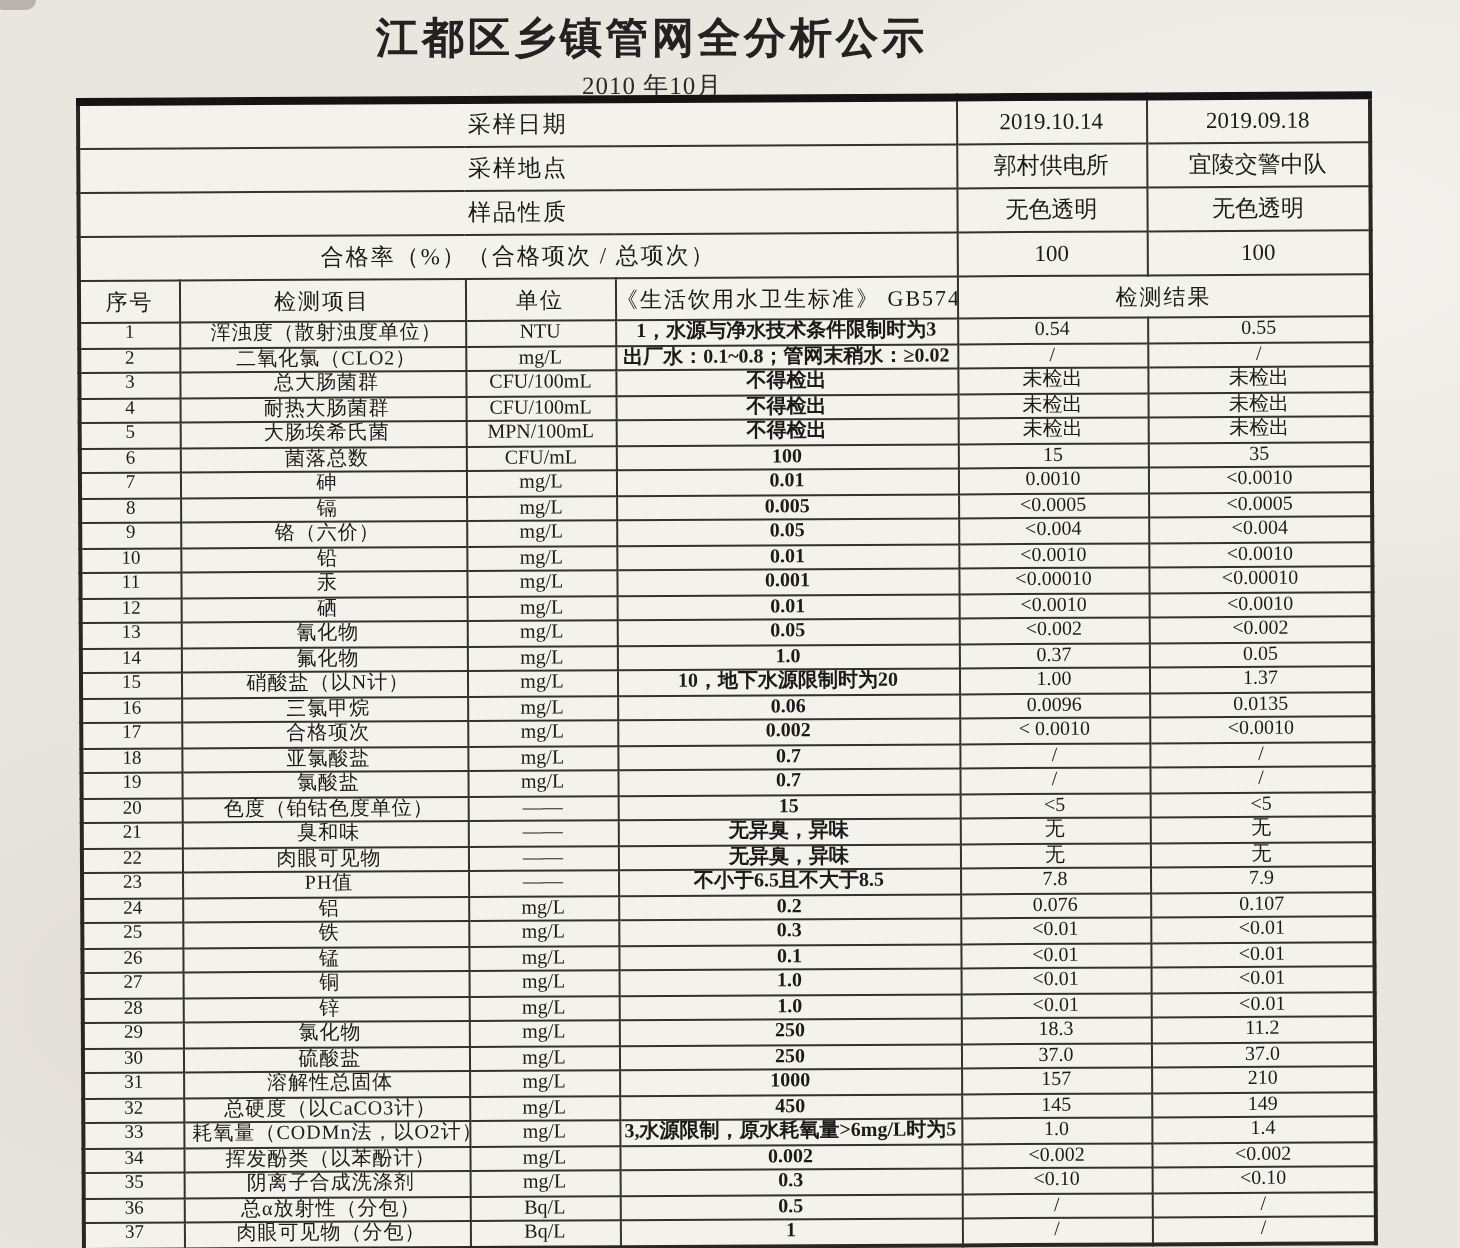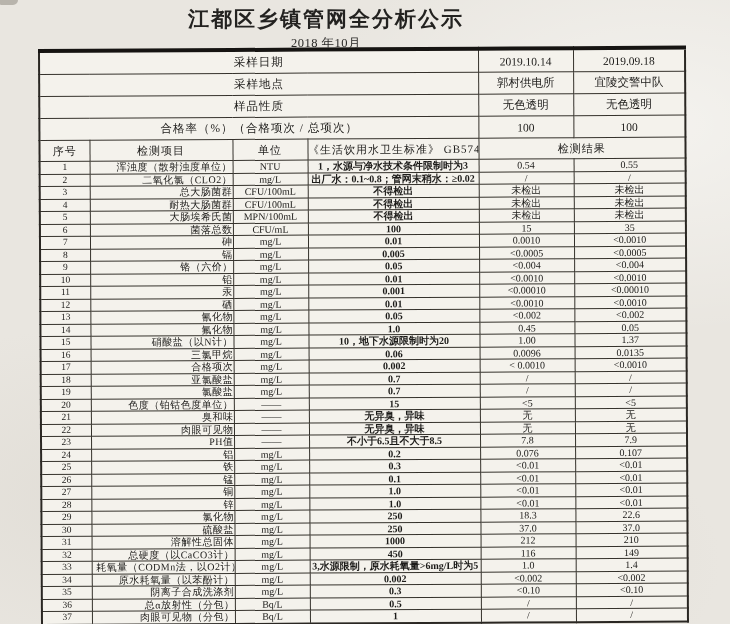--- a/index.html
+++ b/index.html
@@ -67,34 +67,34 @@
     text-align: center;
     vertical-align: middle;
     white-space: nowrap;
     overflow: hidden;
   }
   table.report { border: 2px solid #2a2723; border-top: 4px solid #161412; }
   tr.info-row td { height: 21px; font-size: 11.5px; }
   td.info-label { letter-spacing: 1px; }
   tr.col-header td { height: 20px; font-size: 11px; letter-spacing: 1px; }
   tr.data-row td { height: 11.5px; line-height: 11px; font-size: 10px; }
-  tr.data-row td.c-item { text-align: right; padding-left: 4px; letter-spacing: 0.5px; }
+  tr.data-row td.c-item { text-align: center; padding-left: 4px; letter-spacing: 0.5px; }
   tr.data-row td.c-std { font-size: 10px; font-weight: bold; }
   tr.data-row td.c-no { font-size: 9.5px; }
 </style>
 </head>
 <body>
 
 <div class="page">
 
   <div class="corner-artifact"></div>
 
   <div class="titles">
     <div class="title">江都区乡镇管网全分析公示</div>
-    <div class="subtitle">2018 年10月</div>
+    <div class="subtitle">2010 年10月</div>
   </div>
 
   <table class="report">
     <colgroup>
       <col style="width:50px">
       <col style="width:143px">
       <col style="width:75px">
       <col style="width:171px">
       <col style="width:95px">
       <col style="width:112px">
@@ -231,21 +231,21 @@
           <td class="c-unit">mg/L</td>
           <td class="c-std">0.05</td>
           <td class="c-r1">&lt;0.002</td>
           <td class="c-r2">&lt;0.002</td>
         </tr>
         <tr class="data-row">
           <td class="c-no">14</td>
           <td class="c-item">氟化物</td>
           <td class="c-unit">mg/L</td>
           <td class="c-std">1.0</td>
-          <td class="c-r1">0.45</td>
+          <td class="c-r1">0.37</td>
           <td class="c-r2">0.05</td>
         </tr>
         <tr class="data-row">
           <td class="c-no">15</td>
           <td class="c-item">硝酸盐（以N计）</td>
           <td class="c-unit">mg/L</td>
           <td class="c-std">10，地下水源限制时为20</td>
           <td class="c-r1">1.00</td>
           <td class="c-r2">1.37</td>
         </tr>
@@ -352,57 +352,57 @@
           <td class="c-std">1.0</td>
           <td class="c-r1">&lt;0.01</td>
           <td class="c-r2">&lt;0.01</td>
         </tr>
         <tr class="data-row">
           <td class="c-no">29</td>
           <td class="c-item">氯化物</td>
           <td class="c-unit">mg/L</td>
           <td class="c-std">250</td>
           <td class="c-r1">18.3</td>
-          <td class="c-r2">22.6</td>
+          <td class="c-r2">11.2</td>
         </tr>
         <tr class="data-row">
           <td class="c-no">30</td>
           <td class="c-item">硫酸盐</td>
           <td class="c-unit">mg/L</td>
           <td class="c-std">250</td>
           <td class="c-r1">37.0</td>
           <td class="c-r2">37.0</td>
         </tr>
         <tr class="data-row">
           <td class="c-no">31</td>
           <td class="c-item">溶解性总固体</td>
           <td class="c-unit">mg/L</td>
           <td class="c-std">1000</td>
-          <td class="c-r1">212</td>
+          <td class="c-r1">157</td>
           <td class="c-r2">210</td>
         </tr>
         <tr class="data-row">
           <td class="c-no">32</td>
           <td class="c-item">总硬度（以CaCO3计）</td>
           <td class="c-unit">mg/L</td>
           <td class="c-std">450</td>
-          <td class="c-r1">116</td>
+          <td class="c-r1">145</td>
           <td class="c-r2">149</td>
         </tr>
         <tr class="data-row">
           <td class="c-no">33</td>
           <td class="c-item">耗氧量（CODMn法，以O2计）</td>
           <td class="c-unit">mg/L</td>
           <td class="c-std">3,水源限制，原水耗氧量&gt;6mg/L时为5</td>
           <td class="c-r1">1.0</td>
           <td class="c-r2">1.4</td>
         </tr>
         <tr class="data-row">
           <td class="c-no">34</td>
-          <td class="c-item">原水耗氧量（以苯酚计）</td>
+          <td class="c-item">挥发酚类（以苯酚计）</td>
           <td class="c-unit">mg/L</td>
           <td class="c-std">0.002</td>
           <td class="c-r1">&lt;0.002</td>
           <td class="c-r2">&lt;0.002</td>
         </tr>
         <tr class="data-row">
           <td class="c-no">35</td>
           <td class="c-item">阴离子合成洗涤剂</td>
           <td class="c-unit">mg/L</td>
           <td class="c-std">0.3</td>

